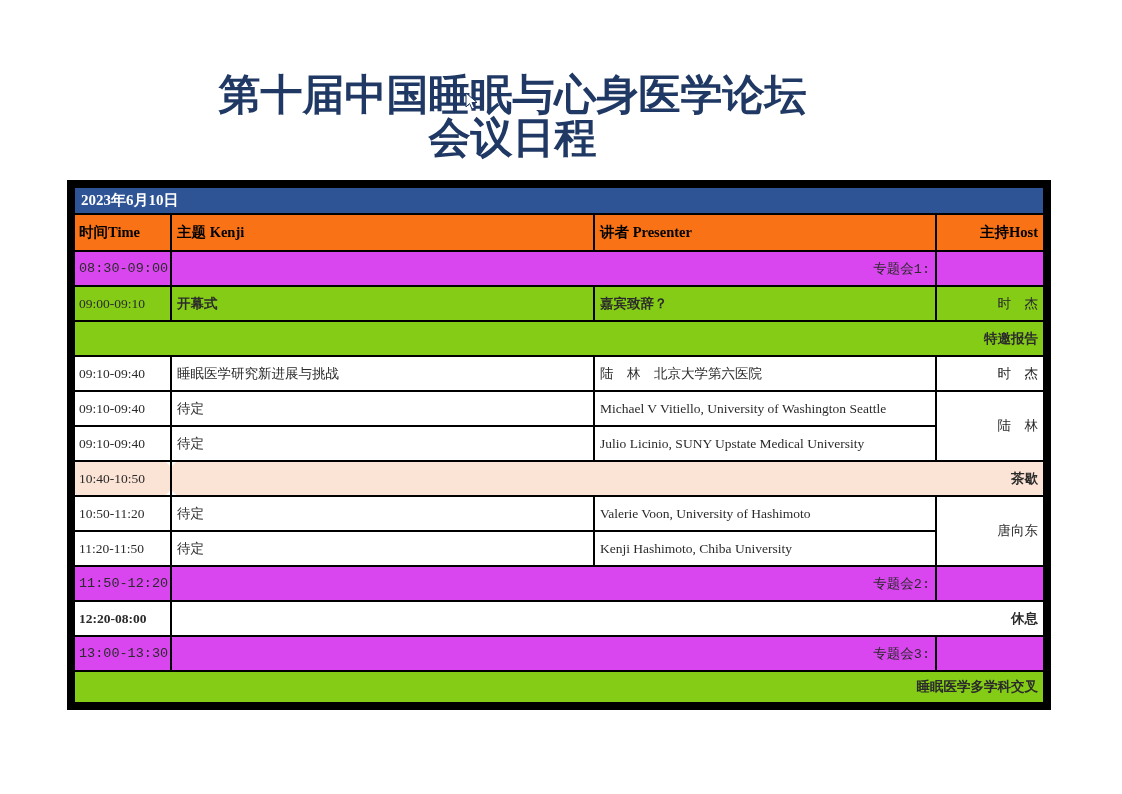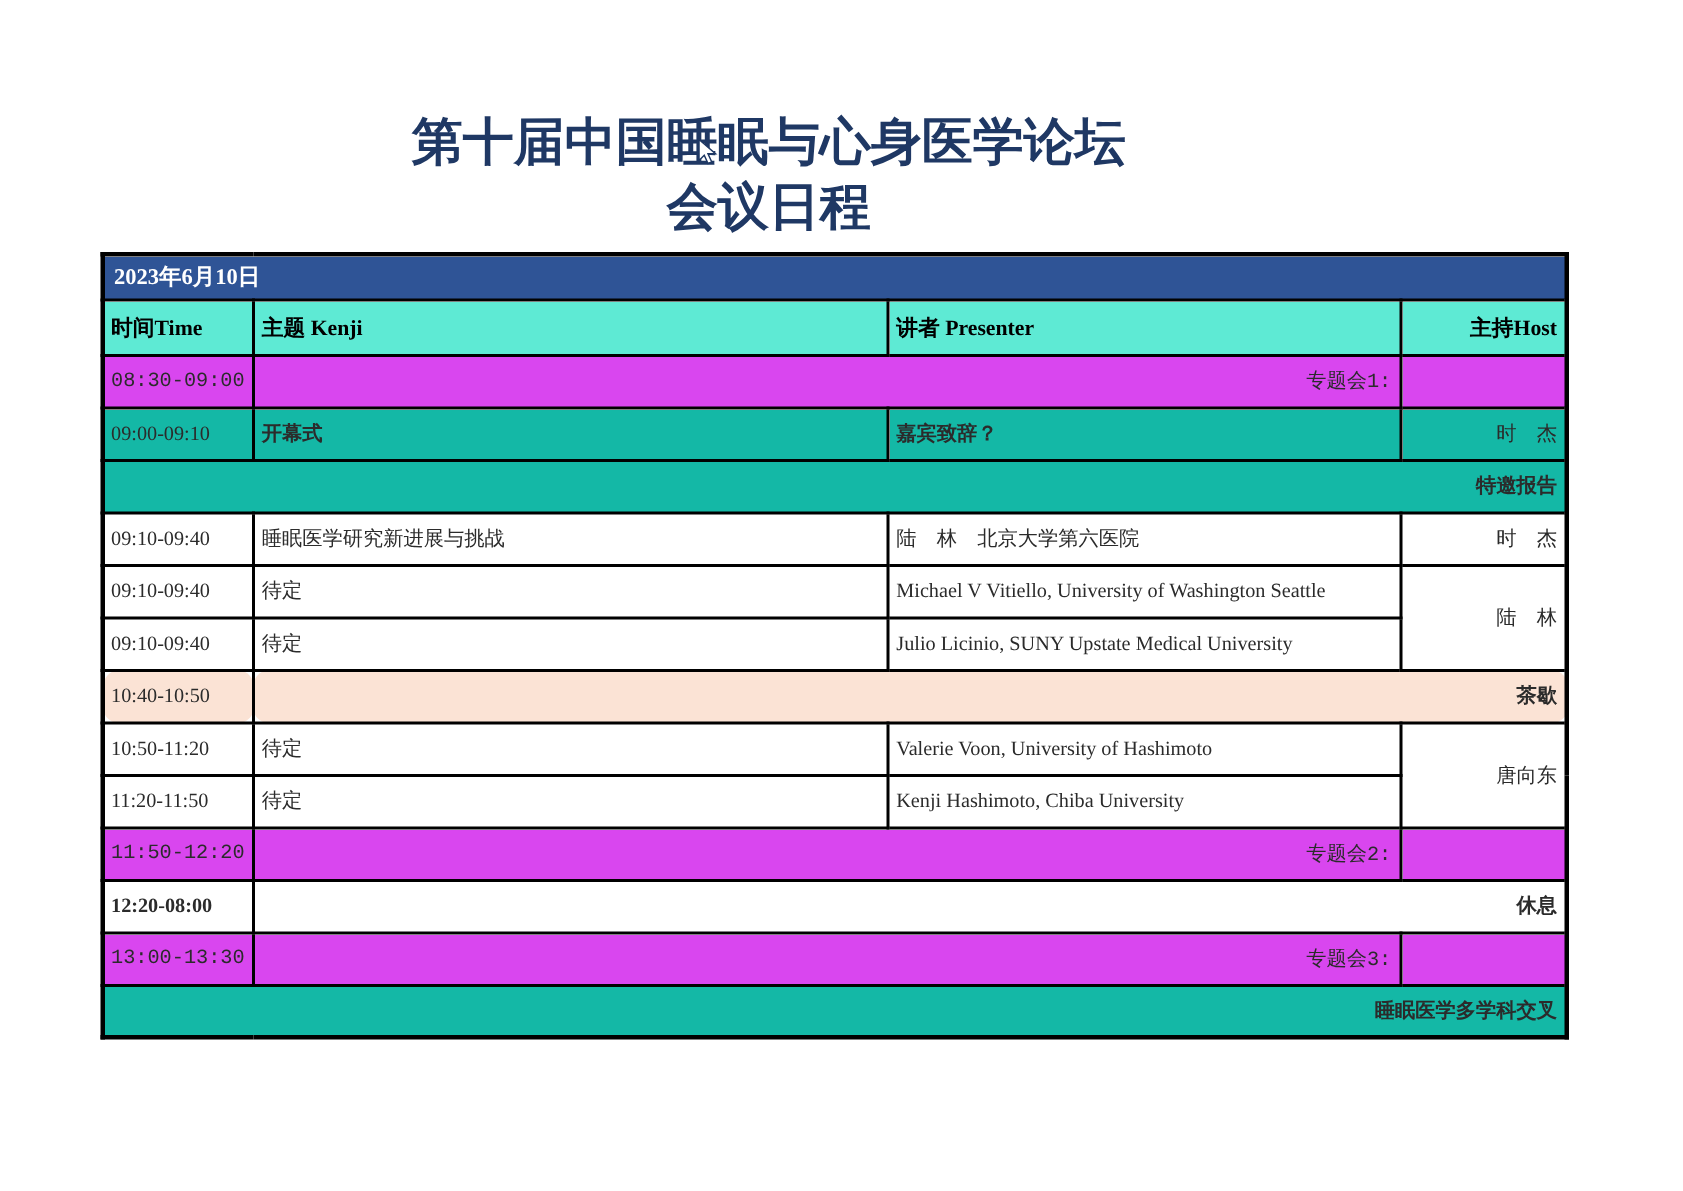--- a/index.html
+++ b/index.html
@@ -9,30 +9,30 @@
     font-family:"Liberation Serif","DejaVu Serif",serif;
     position:relative;
     overflow:hidden;
   }
   .page-title {
     position:absolute;
     top:74px; left:0; width:1025px;
     text-align:center;
     color:#1F3864;
     font-weight:bold;
-    font-size:34px;
+    font-size:42px;
     line-height:43px;
   }
   .schedule-table {
     position:absolute;
-    left:67px; top:168px;
+    left:67px; top:180px;
     width:976px;
     border-collapse:collapse;
     table-layout:fixed;
-    border:3px solid #000000;
+    border:8px solid #000000;
   }
   .schedule-table td {
     border:2px solid #000;
     font-size:13.5px;
     color:#2b2b2b;
     padding:2px 5px;
     overflow:hidden;
     white-space:nowrap;
     vertical-align:middle;
   }
@@ -42,25 +42,25 @@
     color:#ffffff;
     font-weight:bold;
     font-size:15px;
     padding-left:6px;
   }
   tr.header-row { height:37px; }
   tr.header-row td {
     font-weight:bold;
     font-size:14.5px;
     color:#000;
-    background:#5eead4;
+    background:#f97316;
   }
   tr.r { height:35px; }
   .bg-y { background:#d946ef;font-family:Liberation Mono, monospace; }
-  .bg-g { background:#14b8a6; }
+  .bg-g { background:#84cc16; }
   .bg-p { background:#FBE3D5;border-radius:10px; }
   .center { text-align:right; }
   .bold { font-weight:bold; color:#000; }
   td.time { padding-left:4px; }
   .cursor {
     position:absolute;
     left:465px; top:92px;
     width:14px; height:20px;
     z-index:5;
   }

